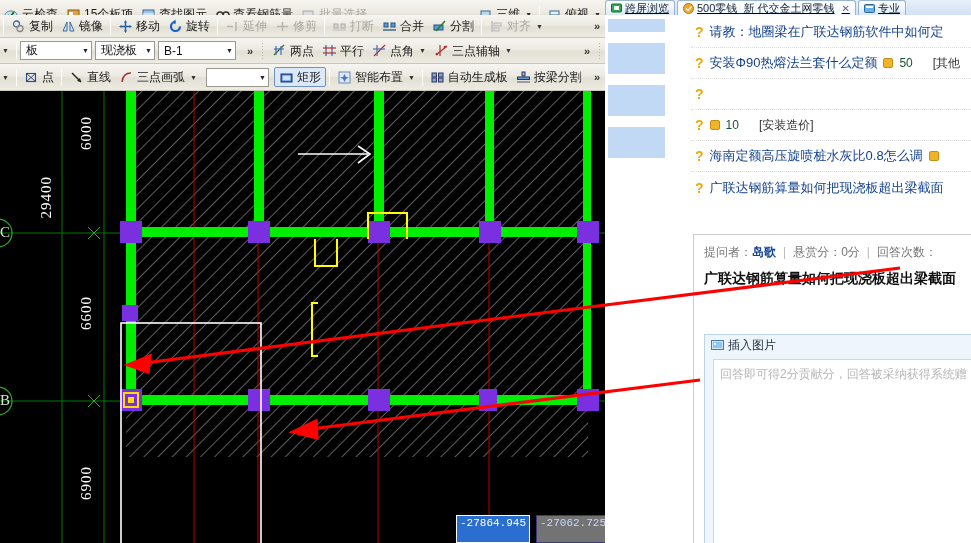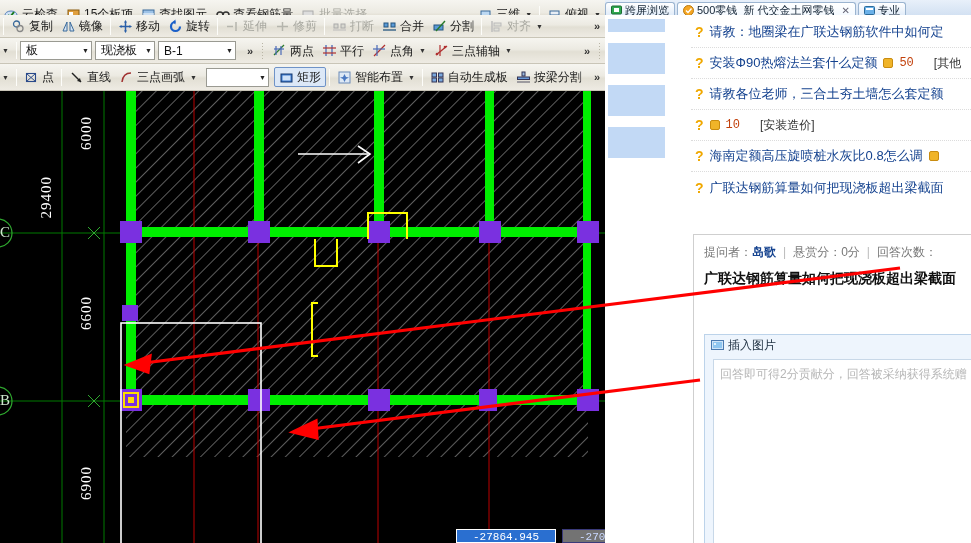--- a/index.html
+++ b/index.html
@@ -74,35 +74,35 @@
   }
   .gridlabel {
     position: absolute; color: #cfe8cf; font-size: 15px;
     font-family: "Liberation Serif", serif;
   }
 
   
   #coord-bar { position: absolute; left: 456px; bottom: 0px; display: flex; align-items: center; }
   .coordbox {
     font-family: "Liberation Mono","DejaVu Sans Mono",monospace;
-    font-size: 11px; height: 14px; line-height: 15px; padding: 0 16px;
+    font-size: 11px; height: 28px; line-height: 15px; padding: 0 3px;
   }
   #coord-x { background: #2a6fd0; color: #fff; border: 1px solid #ffffff; }
   #coord-y { background: #737373; color: #c9d8ff; border: 1px solid #3a3a7a; margin-left: 6px;}
 
   
   #browser {
     position: absolute; left: 605px; top: 0; width: 366px; height: 543px;
     background: #fff; overflow: hidden;
   }
   #tabstrip {
     position: absolute; left:0; top:0; width: 366px; height: 20px;
     background: linear-gradient(to bottom,#e8f0fa,#cdddf0);
-    border-bottom: 1px solid #9bb4d0; display: flex; align-items: center;
-    overflow: hidden; font-size: 11px;
+    border-bottom: 1px solid #9bb4d0; display: flex; align-items: flex-start;
+    overflow: hidden; font-size: 11px; text-decoration: underline;
   }
   .btab {
     display: flex; align-items: center; gap: 3px; height: 15px;
     padding: 0 5px; font-size: 11px; color: #123; white-space: nowrap;
     border: 1px solid #9bb4d0; border-bottom: none;
     background: linear-gradient(to bottom,#ffffff,#dce9f8);
     border-radius: 3px 3px 0 0; margin-right: 2px;
   }
   .btab.active { background: linear-gradient(to bottom,#ffffff,#f2f8ff); }
   .tab-close { color: #667; font-size: 10px; margin-left: 4px; }
@@ -116,21 +116,21 @@
   .qrow {
     display: flex; align-items: center; gap: 6px;
     height: 31px; border-bottom: 1px dotted #dcdcdc; padding-left: 4px;
     white-space: nowrap; overflow: hidden;
   }
   .qrow:last-child { border-bottom: none; }
   .qmark { color: #f0a800; font-weight: bold; font-size: 14px; flex: 0 0 auto; }
   .qtitle { color: #14428f; font-size: 13px; }
   .qcoin { width: 10px; height: 10px; background: #f0b429; border: 1px solid #c98c10;
            border-radius: 2px; display: inline-block; flex: 0 0 auto; }
-  .qscore { color: #c2410c; font-size: 12px; font-family: Liberation Mono, monospace; }
+  .qscore { color: #14532d; font-size: 12px; }
   .qcat { color: #333; font-size: 12px; padding-left: 14px; }
 
   #detail {
     position: absolute; left: 88px; top: 219px; width: 283px; height: 324px;
     border: 1px solid #cfcfcf; border-right: none; background: #fff;
   }
   #meta { padding: 9px 0 0 10px; font-size: 12px; color: #777; white-space: nowrap; }
   #meta b { color: #14428f; }
   .meta-sep { color: #bbb; margin: 0 7px; }
   #q-title-big { padding: 9px 0 0 10px; font-size: 14px; font-weight: bold; color: #111;
@@ -619,21 +619,20 @@
         </div>
         <div class="qrow">
           <span class="qmark">?</span>
           <span class="qtitle">安装Φ90热熔法兰套什么定额</span>
           <span class="qcoin"></span>
           <span class="qscore">50</span>
           <span class="qcat">[其他</span>
         </div>
         <div class="qrow">
           <span class="qmark">?</span>
-          <span class="qtitle">请教各位老师，三合土夯土墙怎么套定额</span>
         </div>
         <div class="qrow">
           <span class="qmark">?</span>
           <span class="qcoin"></span>
           <span class="qscore">10</span>
           <span class="qcat">[安装造价]</span>
         </div>
         <div class="qrow">
           <span class="qmark">?</span>
           <span class="qtitle">海南定额高压旋喷桩水灰比0.8怎么调</span>

